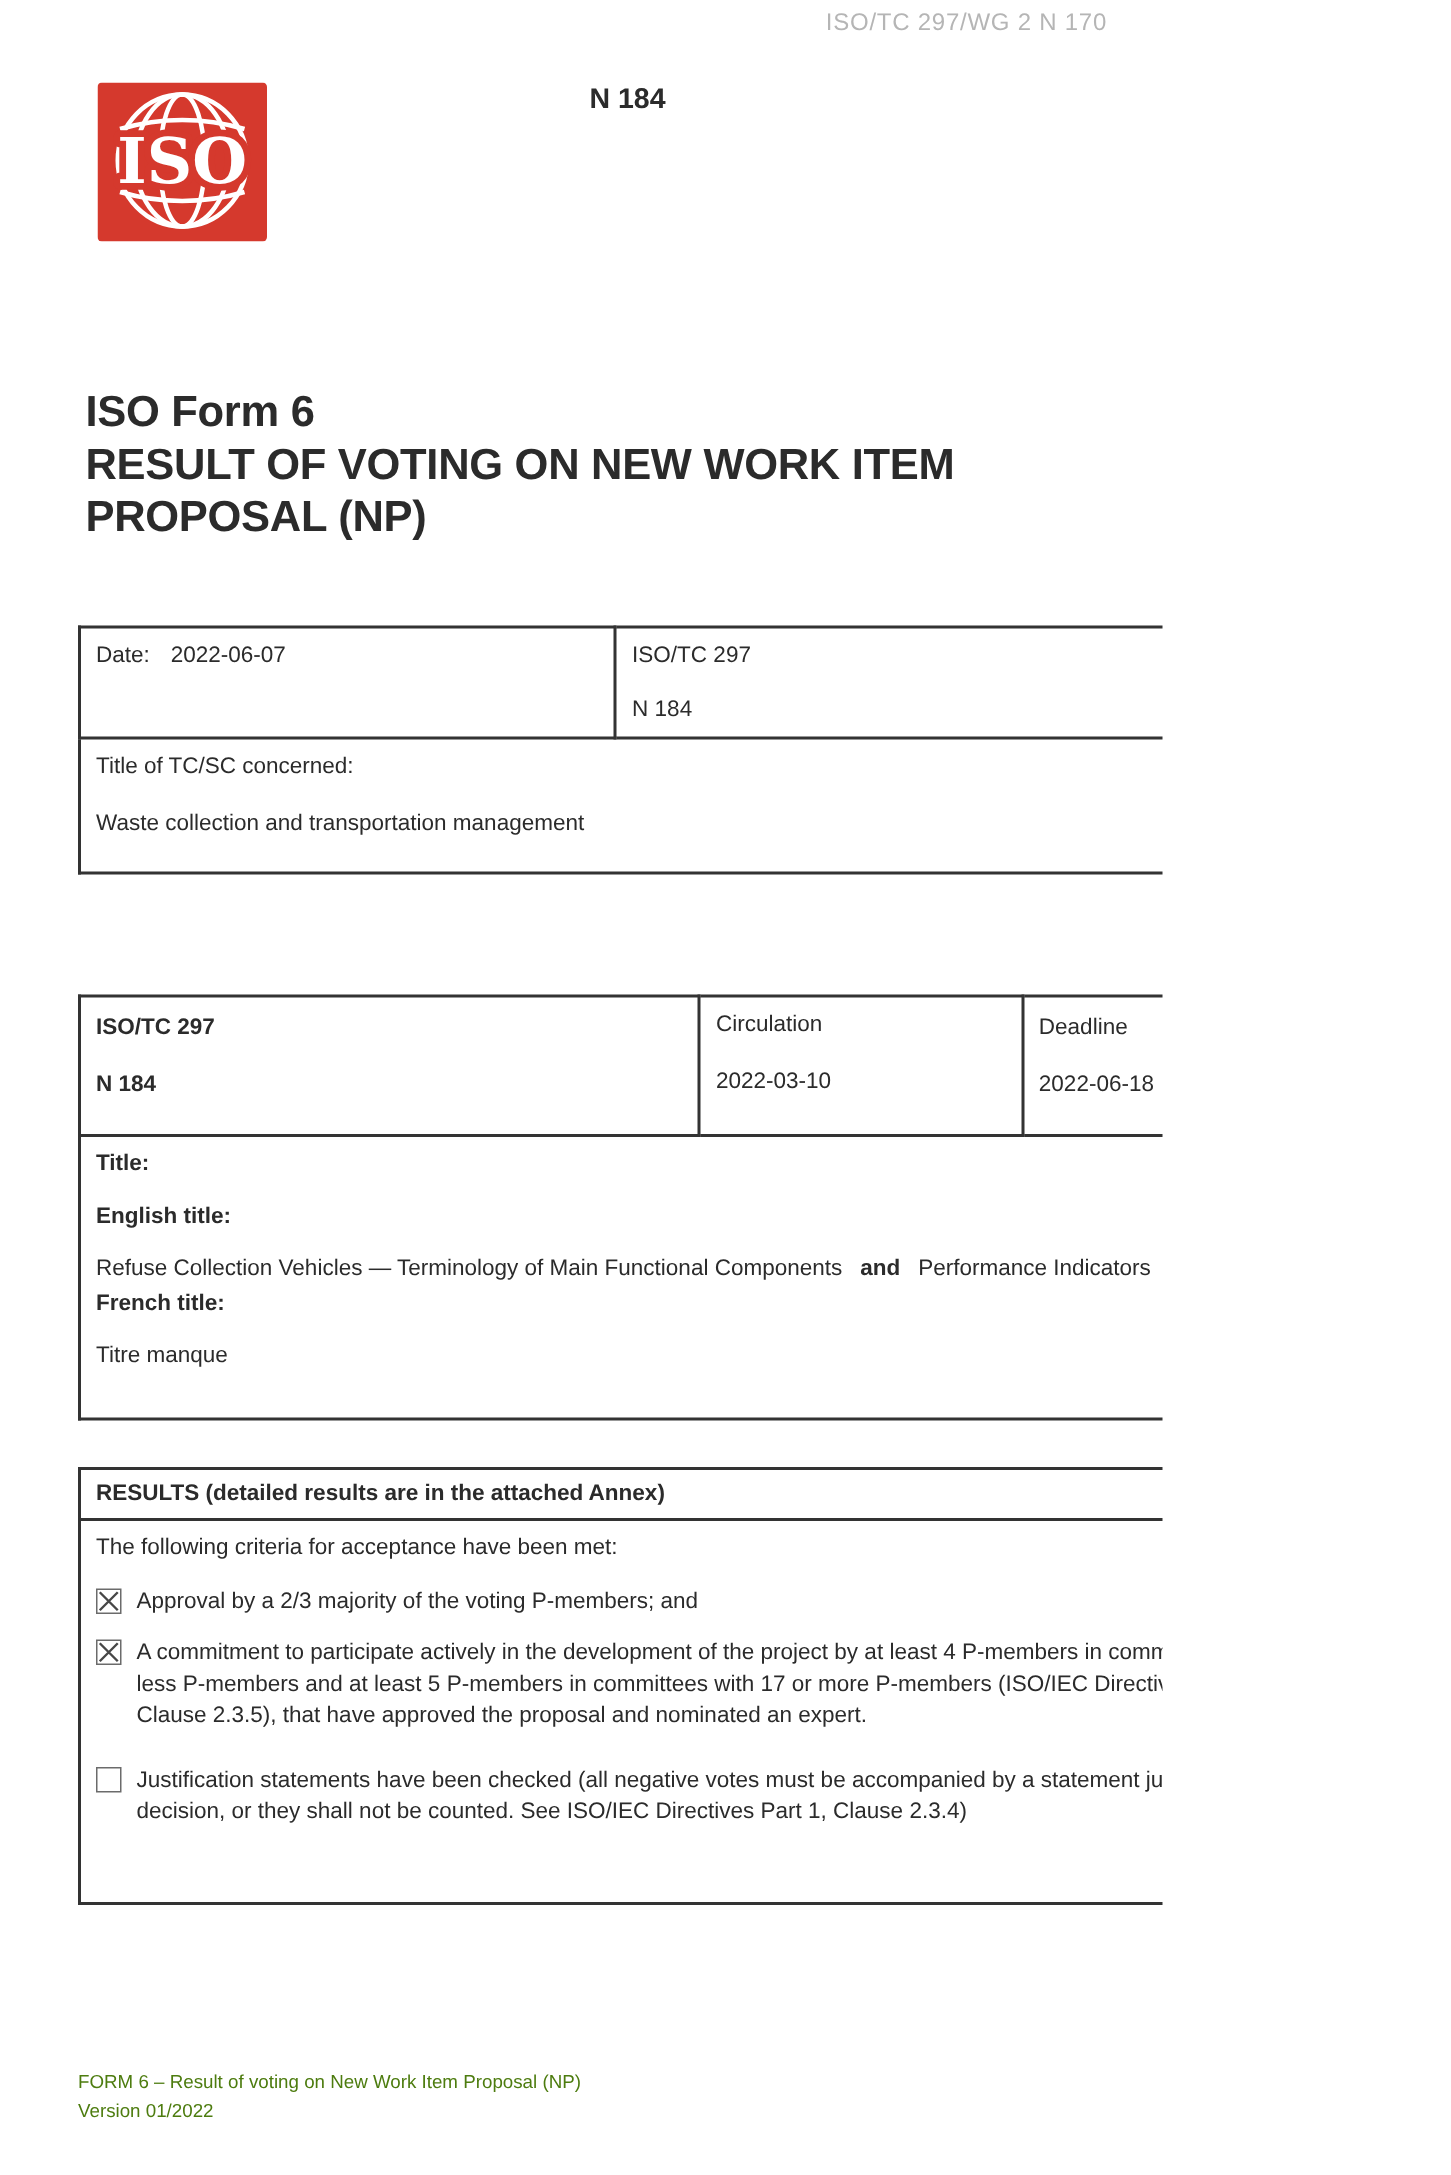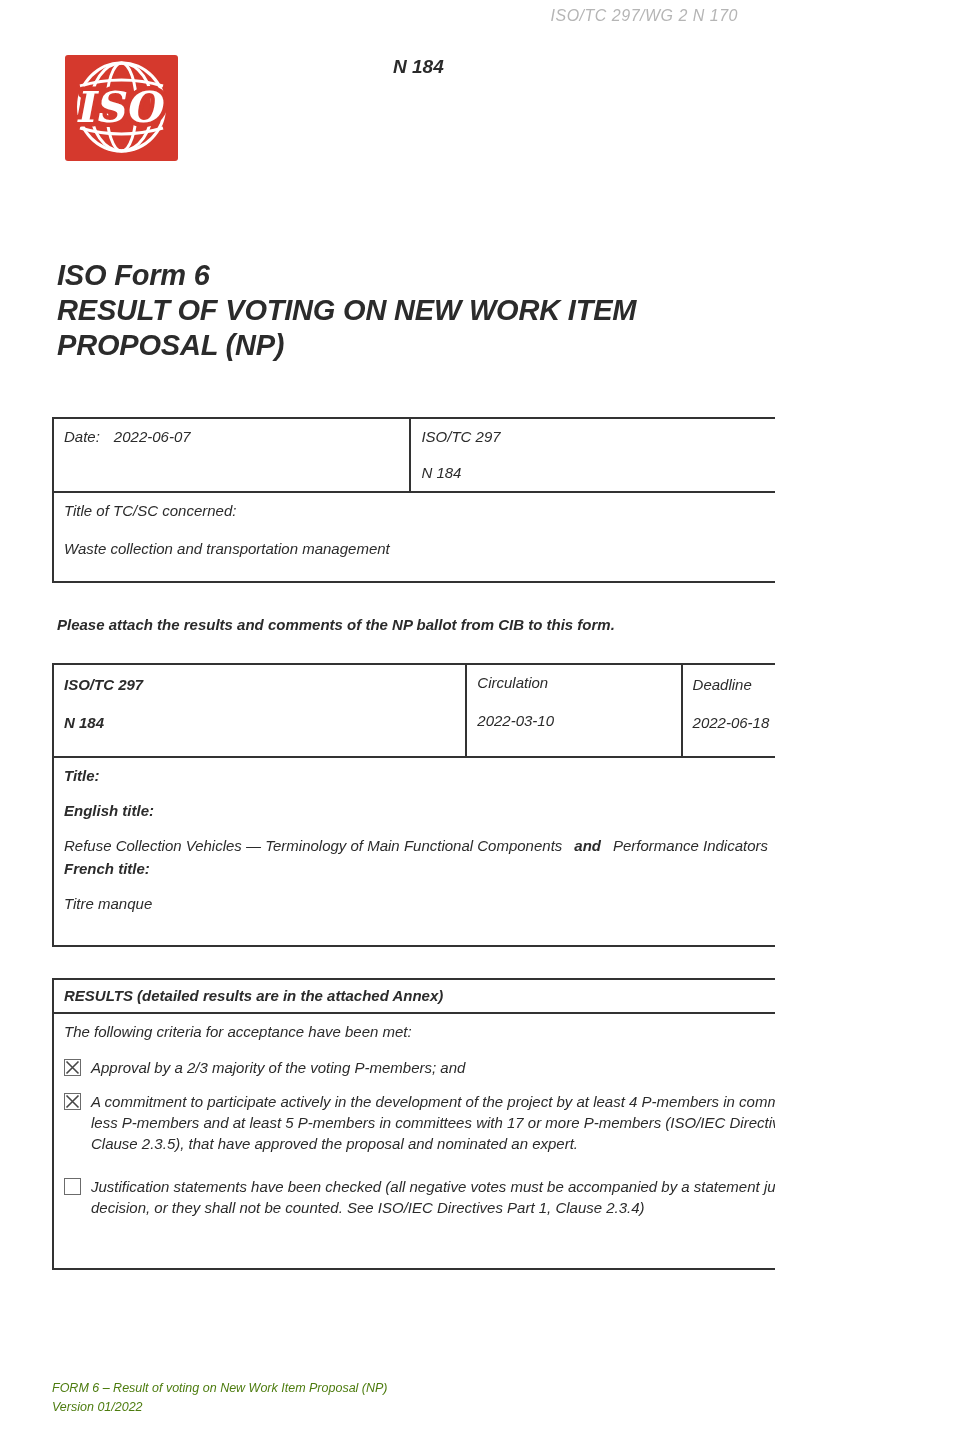--- a/index.html
+++ b/index.html
@@ -3,21 +3,20 @@
 <meta charset="utf-8">
 <style>
   html,body{margin:0;padding:0;background:#ffffff;}
   .page{
     position:relative;
     width:775px;height:1450px;
     background:#ffffff;
     font-family:"Liberation Sans", sans-serif;
     color:#2b2b2b;
     overflow:hidden;
-    font-style:italic;
   }
   .doc-ref{
     position:absolute;top:7px;right:37px;
     font-size:16px;color:#b5b5b5;letter-spacing:0.5px;
   }
   .logo{position:absolute;top:55px;left:65px;width:113px;height:106px;}
   .n184{position:absolute;top:56px;left:393px;font-size:19px;font-weight:bold;}
   .main-title{position:absolute;top:258px;left:57px;font-weight:bold;font-size:29px;line-height:35px;letter-spacing:-0.2px;}
   .attach-note{position:absolute;top:616px;left:57px;font-size:15px;font-weight:bold;}
   table{border-collapse:collapse;table-layout:fixed;}
@@ -83,21 +82,20 @@
     </tr>
     <tr>
       <td colspan="2" style="height:72px;">
         <div>Title of TC/SC concerned:</div>
         <div class="gap18">Waste collection and transportation management</div>
       </td>
     </tr>
   </tbody>
     </table>
 
-  <div class="attach-note">Please attach the results and comments of the NP ballot from CIB to this form.</div>
 
   <table class="tbl2">
     <tbody>
         <tr>
       <td style="width:50%;height:73px;padding-top:10px;">
         <div class="lbl-b">ISO/TC 297</div>
         <div class="lbl-b gap18">N 184</div>
       </td>
       <td style="width:24.8%;">
         <div>Circulation</div>

